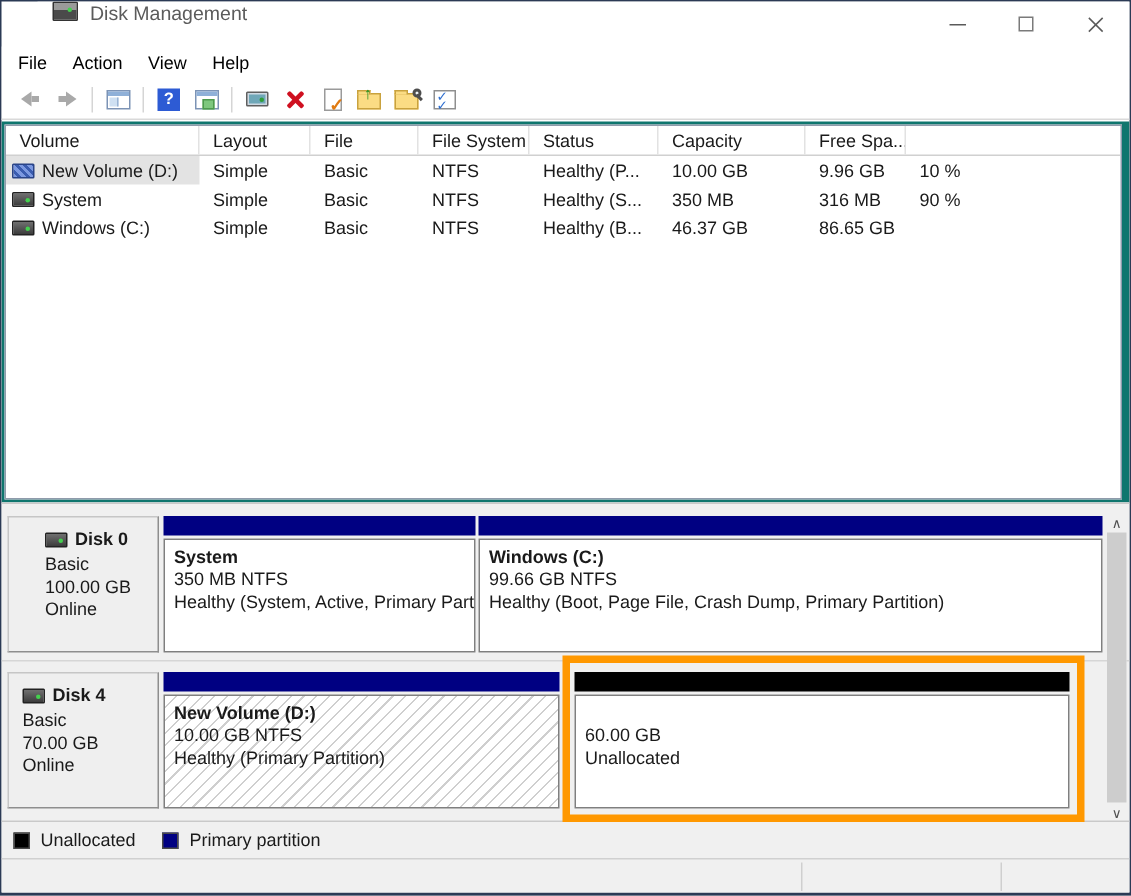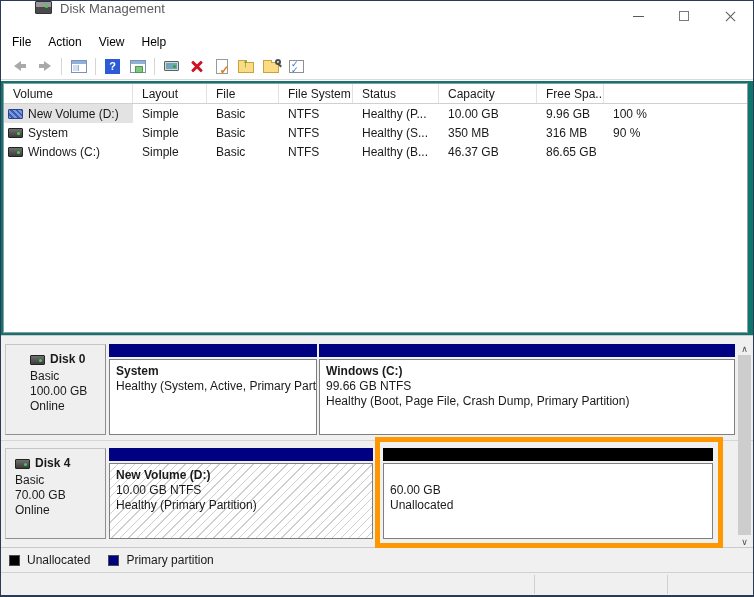--- a/index.html
+++ b/index.html
@@ -213,21 +213,21 @@
         <div class="lv-cell c0 selected">
           <span class="drv blue"></span>
           <span>New Volume (D:)</span>
         </div>
         <div class="lv-cell c1">Simple</div>
         <div class="lv-cell c2">Basic</div>
         <div class="lv-cell c3">NTFS</div>
         <div class="lv-cell c4">Healthy (P...</div>
         <div class="lv-cell c5">10.00 GB</div>
         <div class="lv-cell c6">9.96 GB</div>
-        <div class="lv-cell c7">100 %</div>
+        <div class="lv-cell c7">10 %</div>
         <div class="lv-cell c8"></div>
       </div>
 
       <div class="lv-row">
         <div class="lv-cell c0">
           <span class="drv"></span>
           <span>System</span>
         </div>
         <div class="lv-cell c1">Simple</div>
         <div class="lv-cell c2">Basic</div>
@@ -264,20 +264,21 @@
       </div>
       <div>Basic</div>
       <div>100.00 GB</div>
       <div>Online</div>
     </div>
 
     <div class="partition" style="left:108px;top:8px;width:208px;">
       <div class="p-strip"></div>
       <div class="p-body">
         <div class="p-title">System</div>
+        <div>350 MB NTFS</div>
         <div>Healthy (System, Active, Primary Partition)</div>
       </div>
     </div>
 
     <div class="partition" style="left:318px;top:8px;width:416px;">
       <div class="p-strip"></div>
       <div class="p-body">
         <div class="p-title">Windows  (C:)</div>
         <div>99.66 GB NTFS</div>
         <div>Healthy (Boot, Page File, Crash Dump, Primary Partition)</div>

